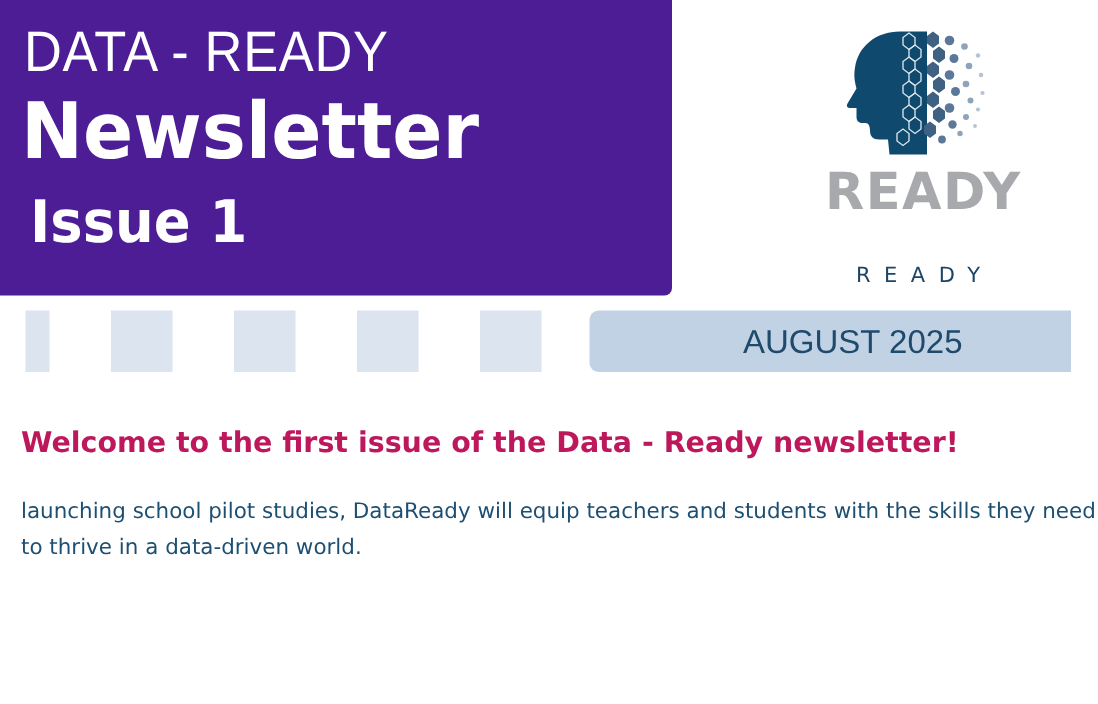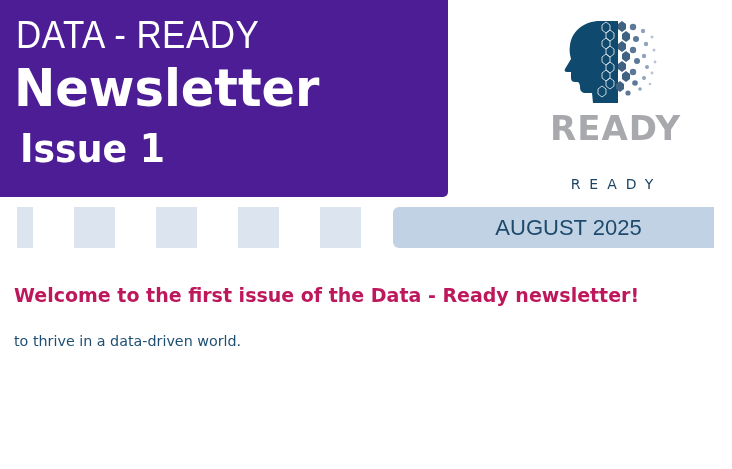--- a/index.html
+++ b/index.html
@@ -135,14 +135,15 @@
 <div class="sq" style="left:238px;width:41px;"></div>
 <div class="sq" style="left:320px;width:41px;"></div>
 
 <div class="date-bar">
   <span>AUGUST 2025</span>
 </div>
 
 <h1 class="welcome">Welcome to the first issue of the Data - Ready newsletter!</h1>
 
 <div class="body-text">
+  <span class="ln">launching school pilot studies, DataReady will equip teachers and students with the skills they need</span>
   <span class="ln">to thrive in a data-driven world.</span>
 </div>
 
 </body></html>

